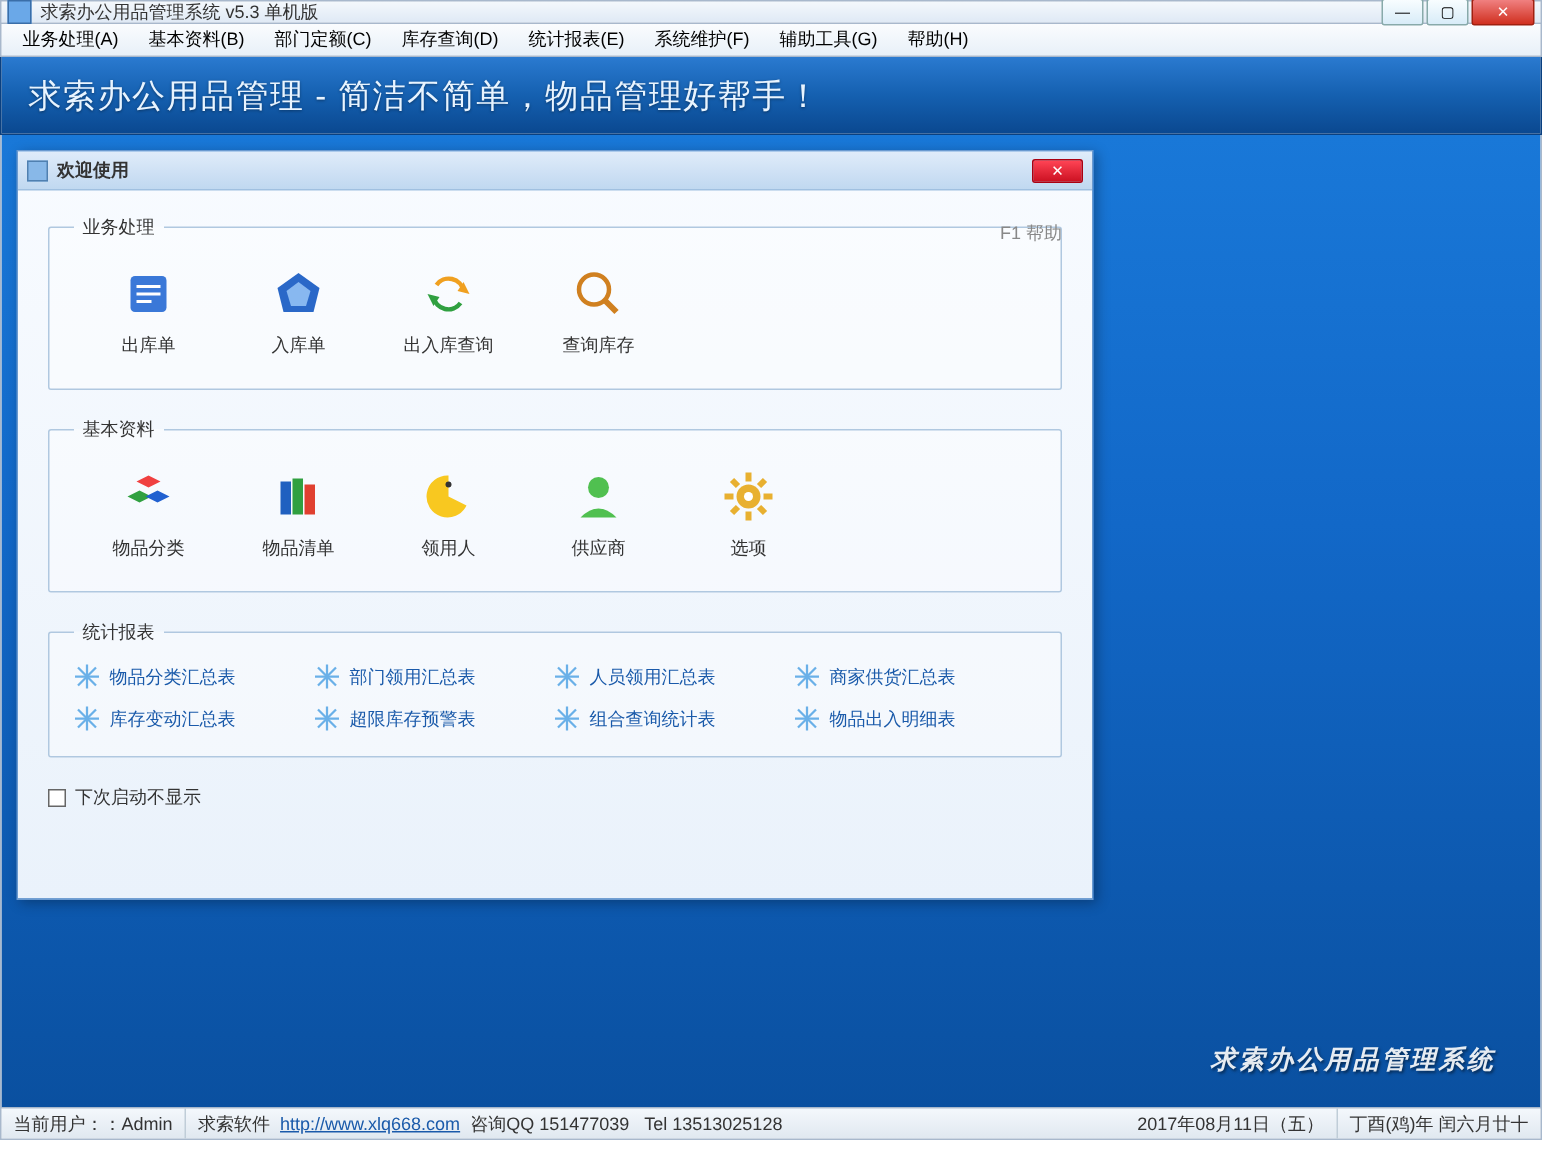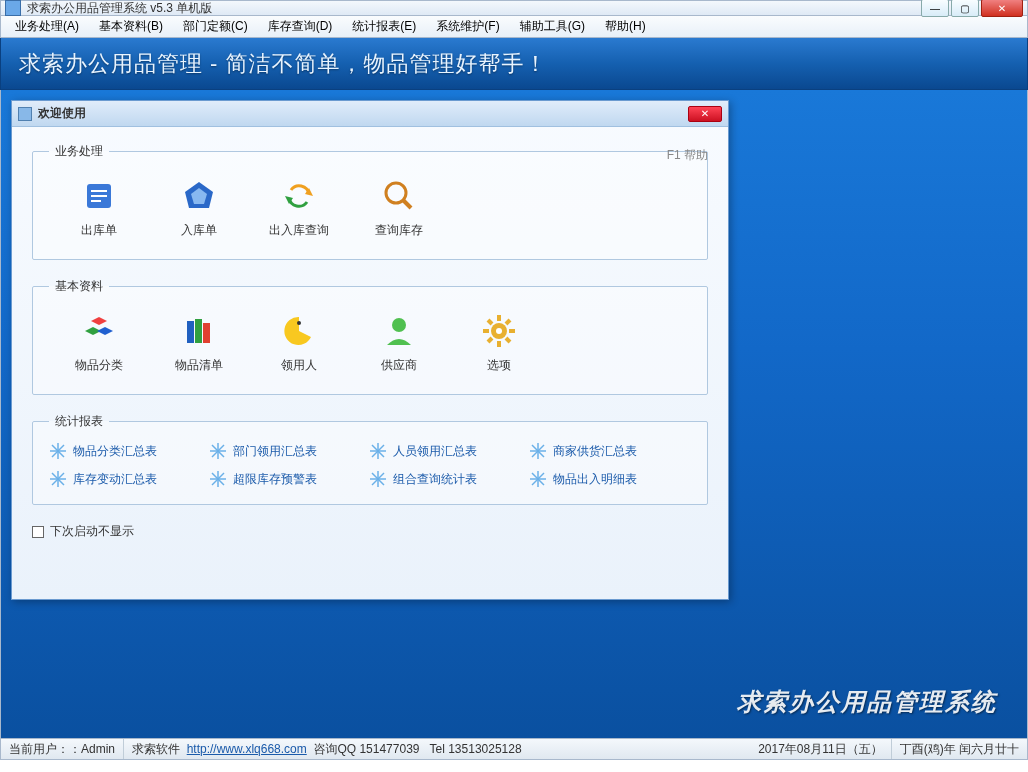--- a/index.html
+++ b/index.html
@@ -15,21 +15,21 @@
 
 
 .menubar { height: 22px; background: linear-gradient(#fafcfe,#e8f0f8); border: 1px solid #a8b8cc; border-top: none; display: flex; align-items: center; padding: 0 4px; font-size: 12px; }
 .menubar .menu-item { padding: 16px 10px; cursor: pointer; }
 
 
 .banner { height: 52px; background: linear-gradient(#2a7ad0 0%, #1560b0 50%, #0a4890 100%); border: 1px solid #0a4080; border-top: none; display: flex; align-items: center; padding-left: 18px; color: #e8f4ff; font-size: 22px; letter-spacing: 1px; text-shadow: 0 1px 2px rgba(0,0,0,0.4); }
 
 
 .workspace { height: 648px; background: linear-gradient(180deg,#1978d8 0%, #1268c8 40%, #0a50a0 100%); border-left:1px solid #a8b8cc; border-right:1px solid #a8b8cc; position: relative; padding: 10px; }
-.brand-text { position: absolute; right: 30px; bottom: 20px; color: rgba(255,255,255,0.9); font-size: 24px; font-style: italic; font-weight: bold; letter-spacing: 2px; text-shadow: 1px 1px 2px rgba(0,0,0,0.5); margin-left: 38px; }
+.brand-text { position: absolute; right: 30px; bottom: 20px; color: rgba(255,255,255,0.9); font-size: 17px; font-style: italic; font-weight: bold; letter-spacing: 2px; text-shadow: 1px 1px 2px rgba(0,0,0,0.5); margin-left: 38px; }
 
 
 .dialog { width: 718px; height: 500px; background: linear-gradient(#f8fbff,#eaf2fb); border: 1px solid #6a9ad0; box-shadow: 2px 2px 8px rgba(0,0,0,0.3); }
 .dlg-titlebar { height: 26px; background: linear-gradient(#e0ecfa,#c0d8f0); display: flex; align-items: center; padding: 0 6px; border-bottom: 1px solid #a0c0e0; }
 .dlg-titlebar .dlg-icon { width: 14px; height: 14px; background: #88b8e8; border:1px solid #5080b0; margin-right: 6px; }
 .dlg-titlebar .dlg-title { font-size: 12px; color: #333; flex: 1; font-weight: bold; }
 .dlg-close { width: 34px; height: 16px; background: linear-gradient(#f45,#c12); border:1px solid #a01; border-radius:2px; color:#fff; display:flex;align-items:center;justify-content:center; font-size:10px; cursor:pointer; }
 
 .dlg-body { padding: 16px 20px 10px; position: relative; }
 .help-hint { position: absolute; right: 20px; top: 20px; font-size: 12px; color: #888; }

